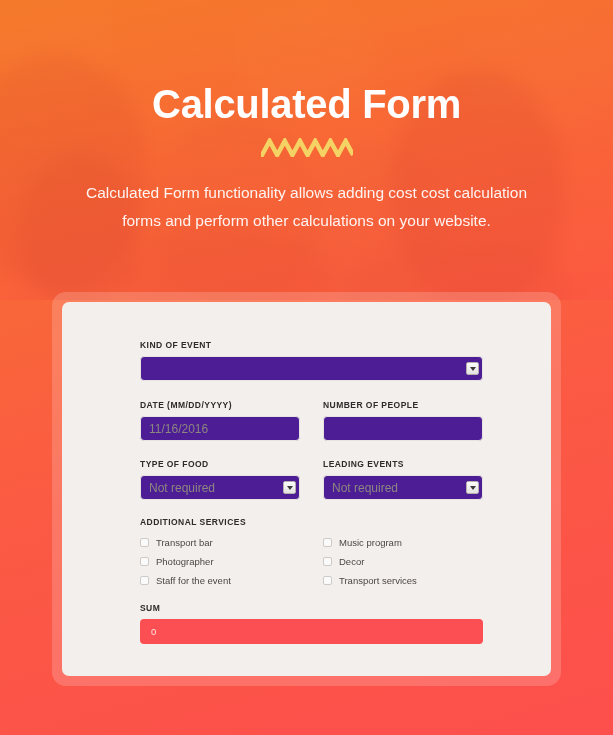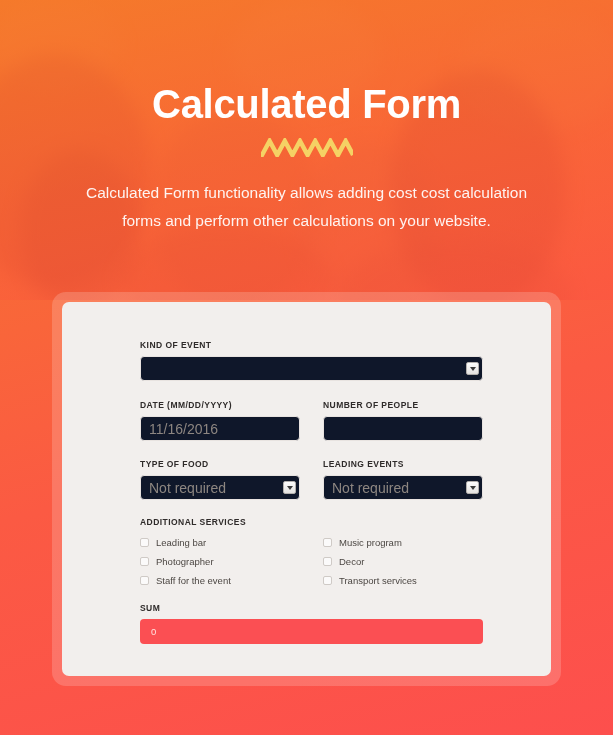--- a/index.html
+++ b/index.html
@@ -117,27 +117,27 @@
     font-size: 8.5px;
     font-weight: bold;
     letter-spacing: 0.45px;
     color: #2f2b2a;
     text-transform: uppercase;
     margin-bottom: 6px;
   }
   .input-box {
     box-sizing: border-box;
     height: 25px;
-    background: #0f172a;
+    background: #4c1d95;
     border: 1px solid #e8e3e0;
     border-radius: 4px;
     display: flex;
     align-items: center;
     padding: 0 8px;
-    font-size: 14px;
+    font-size: 12px;
     color: #8d8681;
   }
   .input-box.select { padding-right: 3px; justify-content: space-between; }
   .input-text { white-space: nowrap; overflow: hidden; }
 
   .select-arrow {
     width: 13px; height: 13px;
     box-sizing: border-box;
     border: 1px solid #b3b0ad;
     border-radius: 2px;
@@ -286,21 +286,21 @@
           </div>
         </div>
       </div>
 
       <div class="mt-17">
         <div class="field-label">Additional services</div>
         <div class="checks">
           <div class="check-col">
             <label class="check-item">
               <span class="cbox"></span>
-              <span class="check-label">Leading bar</span>
+              <span class="check-label">Transport bar</span>
             </label>
             <label class="check-item">
               <span class="cbox"></span>
               <span class="check-label">Photographer</span>
             </label>
             <label class="check-item">
               <span class="cbox"></span>
               <span class="check-label">Staff for the event</span>
             </label>
           </div>

